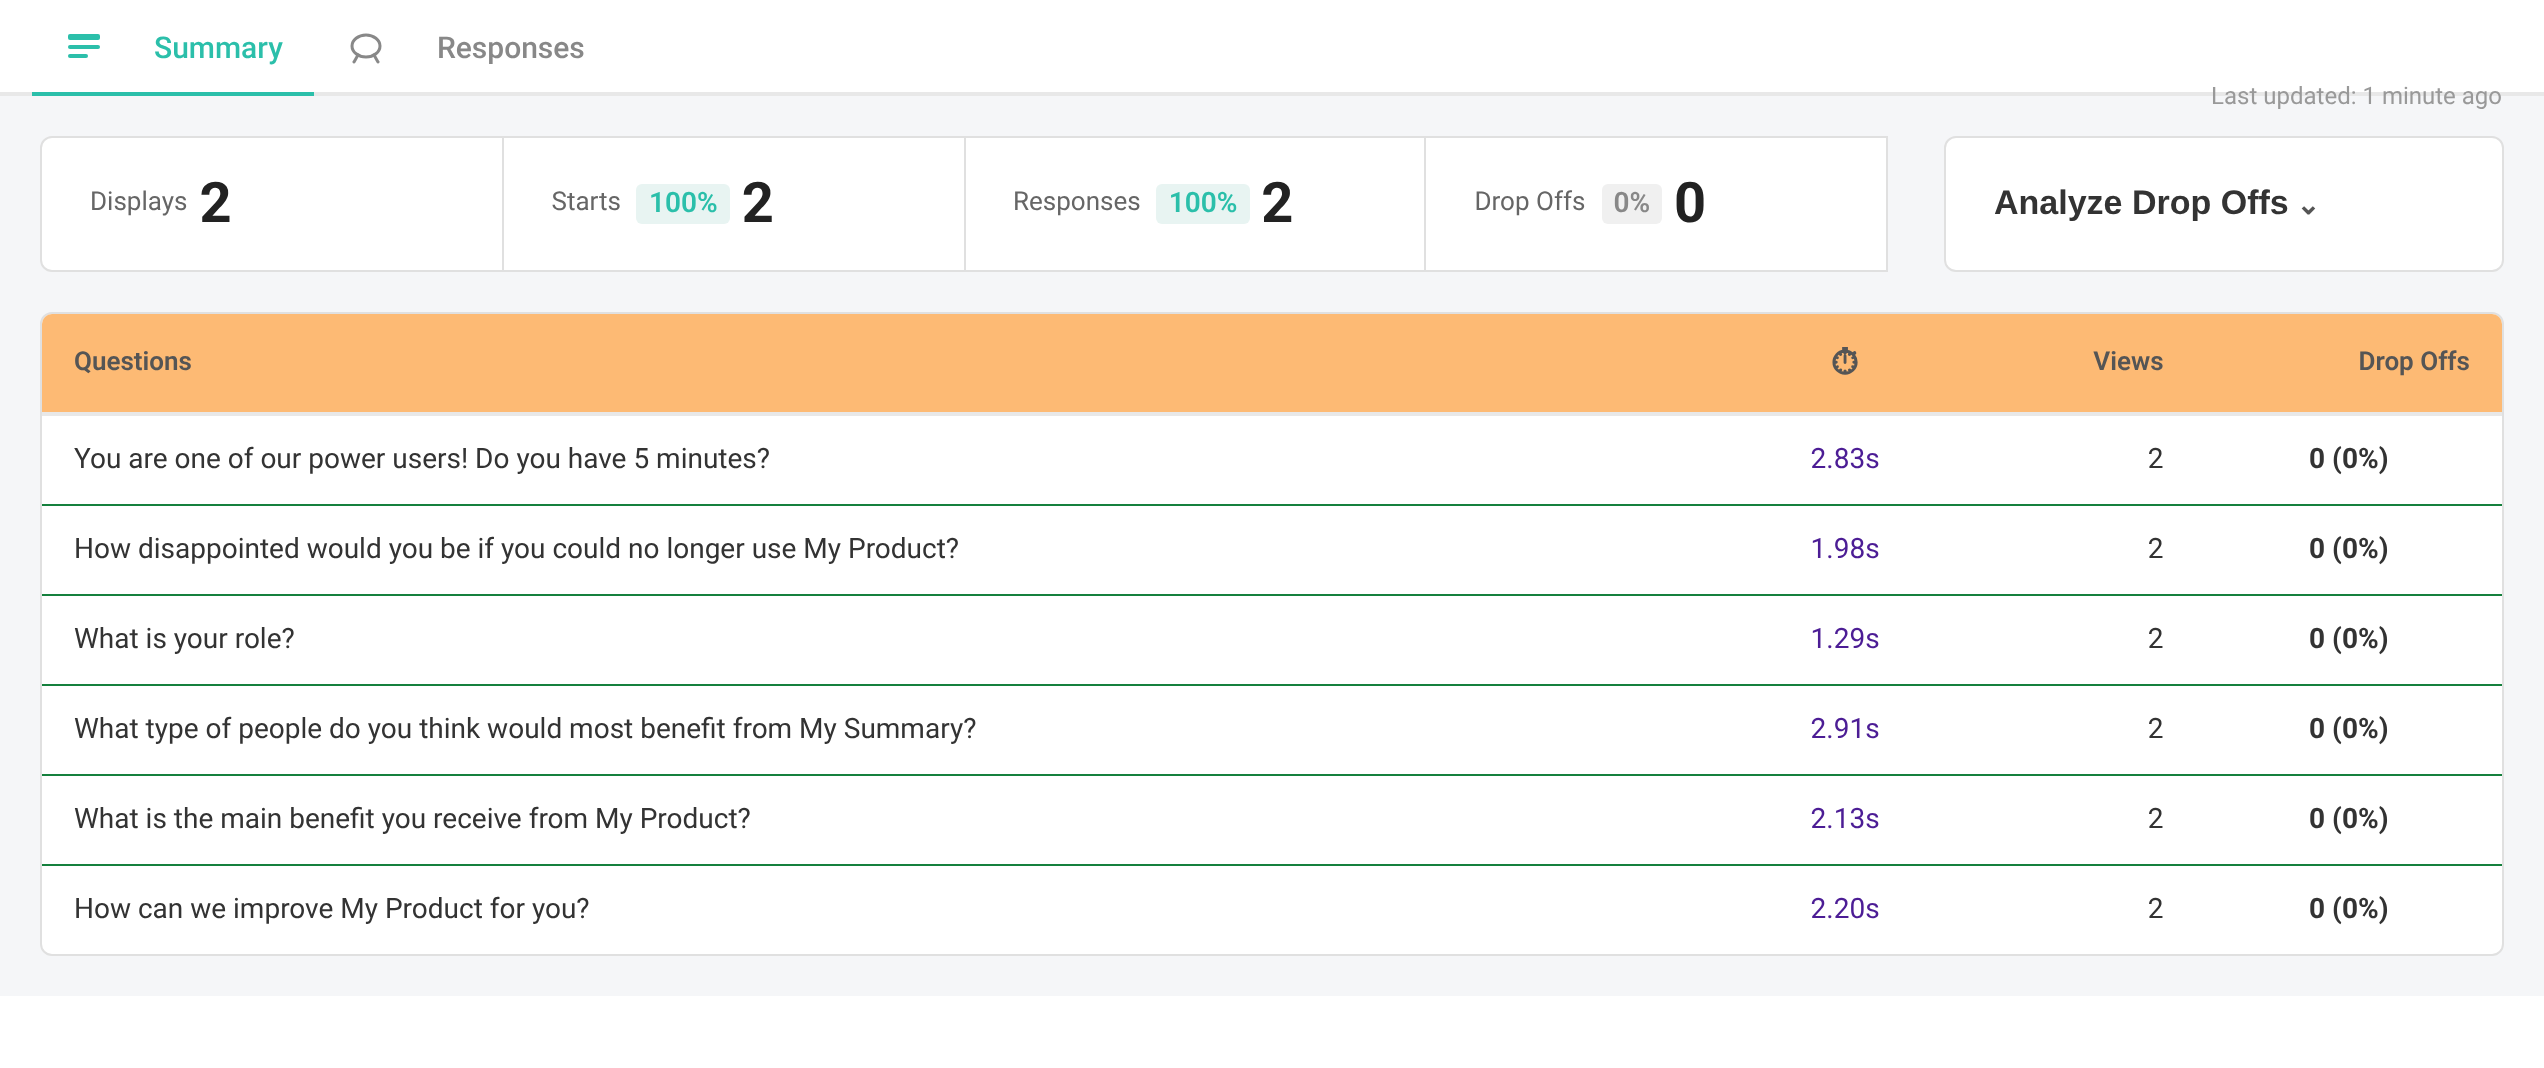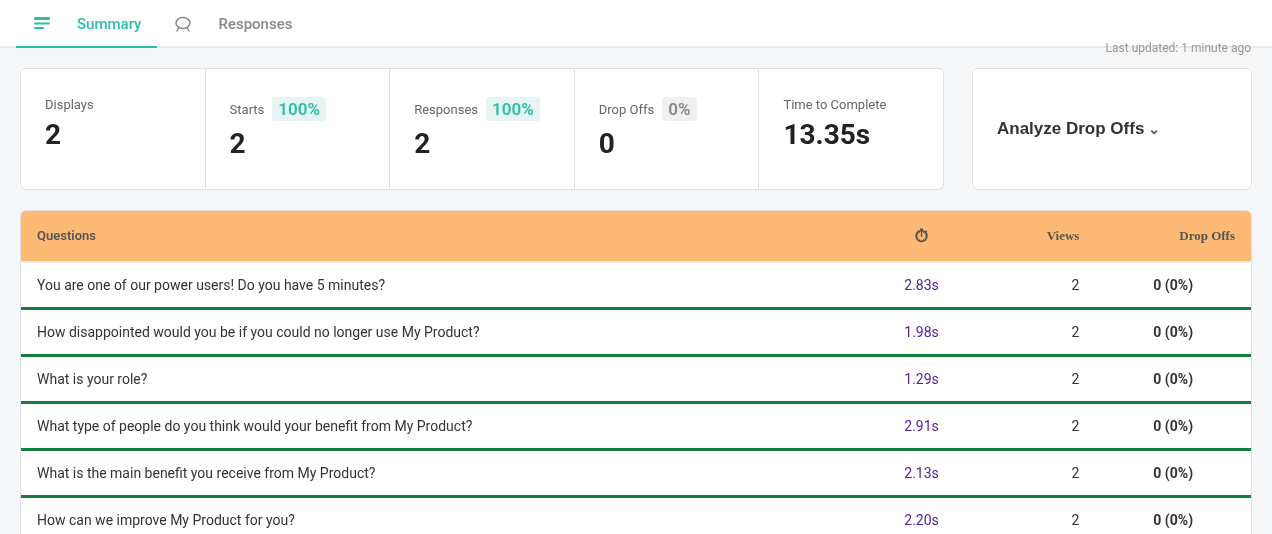--- a/index.html
+++ b/index.html
@@ -62,43 +62,42 @@
     .stats-row {
       display: flex;
       gap: 0;
       align-items: stretch;
       margin-bottom: 20px;
     }
 
     .stat-card {
       background: #fff;
       border: 1px solid #e0e0e0;
-      padding: 28px 24px;
+      padding: 16px 24px;
       flex: 1;
       display: flex;
-      flex-direction: column;
       gap: 6px;
     }
 
     .stat-card:first-child { border-radius: 6px 0 0 6px; }
     .stat-card:not(:first-child) { border-left: none; }
     .stat-card.time-card { border-radius: 0 6px 6px 0; }
 
     .stat-label {
       font-size: 13px;
       color: #666;
       display: flex;
       align-items: center;
       gap: 8px;
     }
 
     .stat-badge {
       background: #e8f4f2;
       color: #2bbfaa;
-      font-size: 17px;
+      font-size: 14px;
       font-weight: 600;
       padding: 2px 6px;
       border-radius: 3px;
     }
 
     .stat-badge.zero {
       background: #f0f0f0;
       color: #888;
     }
 
@@ -168,24 +167,24 @@
 
     th {
       padding: 14px 16px;
       text-align: left;
       font-size: 13px;
       font-weight: 600;
       color: #555;
     }
 
     th.center { text-align: center; }
-    th.right { text-align: right; font-family: Liberation Serif, serif; }
+    th.right { text-align: right; }
 
     tbody tr {
-      border-bottom: 3px solid #15803d;
+      border-bottom: 1px solid #15803d;
     }
 
     tbody tr:last-child {
       border-bottom: none;
     }
 
     td {
       padding: 14px 16px;
       font-size: 14px;
       color: #333;
@@ -268,24 +267,20 @@
         </div>
 
         <div class="stat-card">
           <div class="stat-label">
             <span>Drop Offs</span>
             <span class="stat-badge zero">0%</span>
           </div>
           <div class="stat-value">0</div>
         </div>
 
-        <div class="stat-card time-card">
-          <div class="stat-label">Time to Complete</div>
-          <div class="stat-value">13.35s</div>
-        </div>
 
       </div>
 
       <div class="analyze-area">
         <div class="last-updated">Last updated: 1 minute ago</div>
         <button class="analyze-btn">
           <span>Analyze Drop Offs</span>
           <span class="analyze-chevron">⌄</span>
         </button>
       </div>
@@ -323,21 +318,21 @@
       <td class="right">2</td>
       <td class="dropoffs">0 (0%)</td>
     </tr>
             <tr>
       <td>What is your role?</td>
       <td class="center">1.29s</td>
       <td class="right">2</td>
       <td class="dropoffs">0 (0%)</td>
     </tr>
             <tr>
-      <td>What type of people do you think would your benefit from My Product?</td>
+      <td>What type of people do you think would most benefit from My Summary?</td>
       <td class="center">2.91s</td>
       <td class="right">2</td>
       <td class="dropoffs">0 (0%)</td>
     </tr>
             <tr>
       <td>What is the main benefit you receive from My Product?</td>
       <td class="center">2.13s</td>
       <td class="right">2</td>
       <td class="dropoffs">0 (0%)</td>
     </tr>

